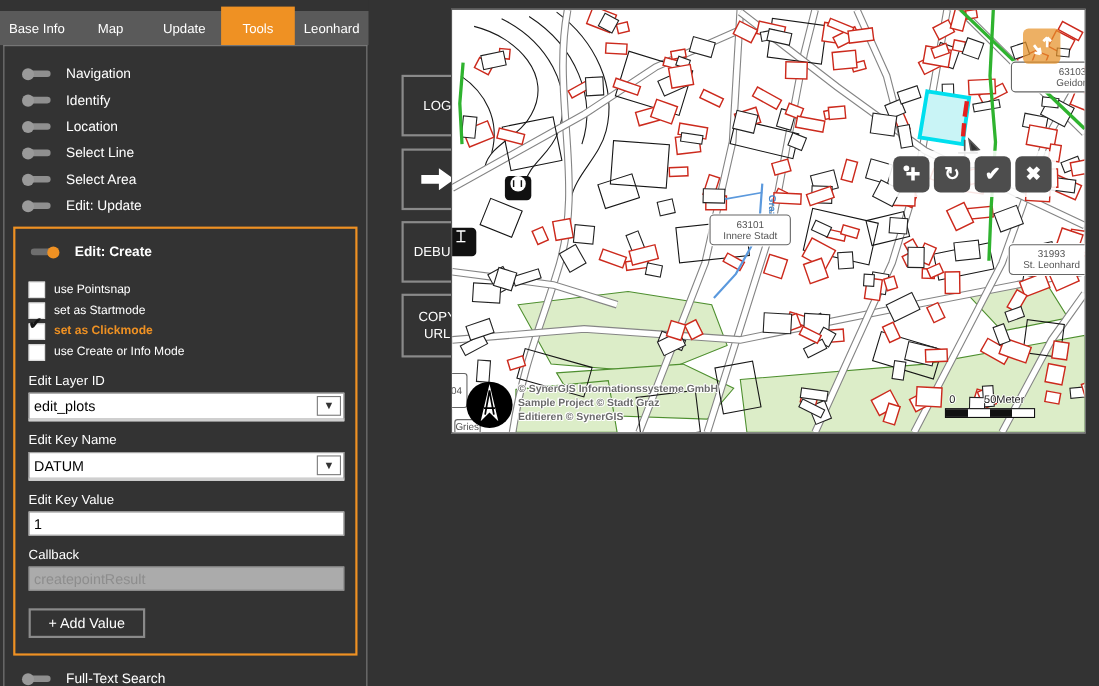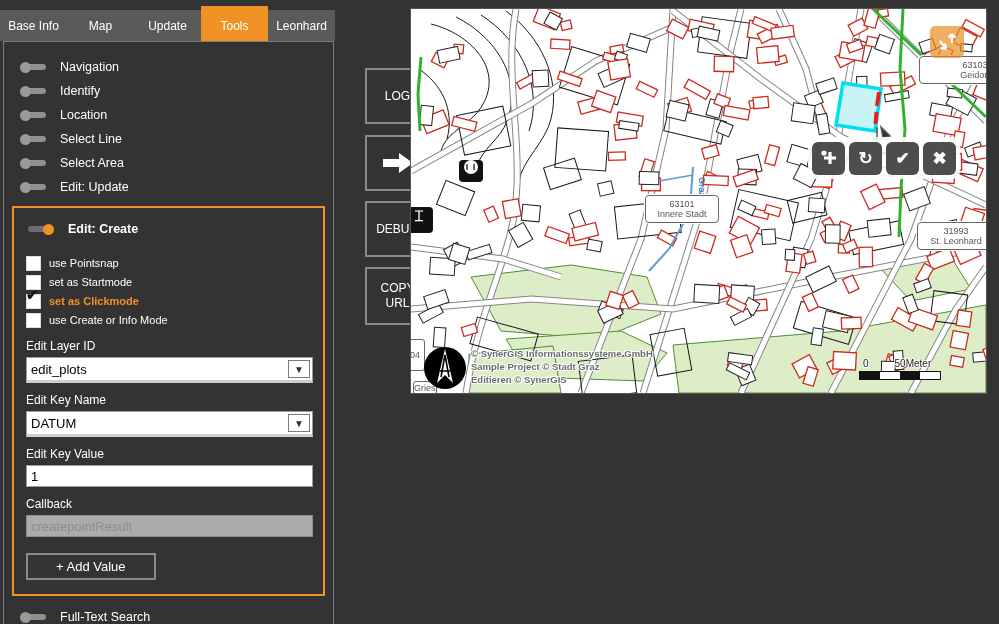--- a/index.html
+++ b/index.html
@@ -36,21 +36,21 @@
   .field-label{color:#fff;font-size:12px;margin-bottom:4px;}
   .selectbox{height:22px;background:#fff;border:1px solid #9c9c9c;border-bottom:3px solid #cfcfcf;
     display:flex;align-items:center;position:relative;cursor:pointer;}
   .selectbox .val{flex:1;color:#000;font-size:13px;padding-left:4px;white-space:nowrap;overflow:hidden;}
   .selectbox .chev{width:20px;height:16px;margin-right:2px;border:1px solid #7a7a7a;display:flex;
     align-items:center;justify-content:center;color:#333;font-size:10px;background:#fff;}
   .textinput{width:100%;box-sizing:border-box;height:22px;background:#fff;border:1px solid #9c9c9c;
     color:#000;font-size:13px;padding:0 4px;font-family:"Liberation Sans",sans-serif;}
   .textinput.disabled{background:#ababab;color:#8d8d8d;border:1px solid #8d8d8d;}
   #add-value-btn{margin-top:16px;display:inline-block;border:2px solid #8a8a8a;color:#fff;
-    font-size:13px;padding:4px 28px;background:transparent;cursor:pointer;}
+    font-size:13px;padding:4px 16px;background:transparent;cursor:pointer;}
 
   #toggles-bottom{margin-top:4px;}
 
   
   .sq-btn{position:absolute;left:345px;width:65px;border:2px solid #8a8a8a;background:#333;color:#fff;
     font-size:12px;display:flex;align-items:center;justify-content:center;text-align:center;cursor:pointer;box-sizing:border-box;margin-left:20px;}
   #btn-log{top:68px;height:56px;}
   #btn-next{top:135px;height:56px;}
   #btn-debug{top:201px;height:56px;}
   #btn-copyurl{top:267px;height:58px;line-height:15px;}

